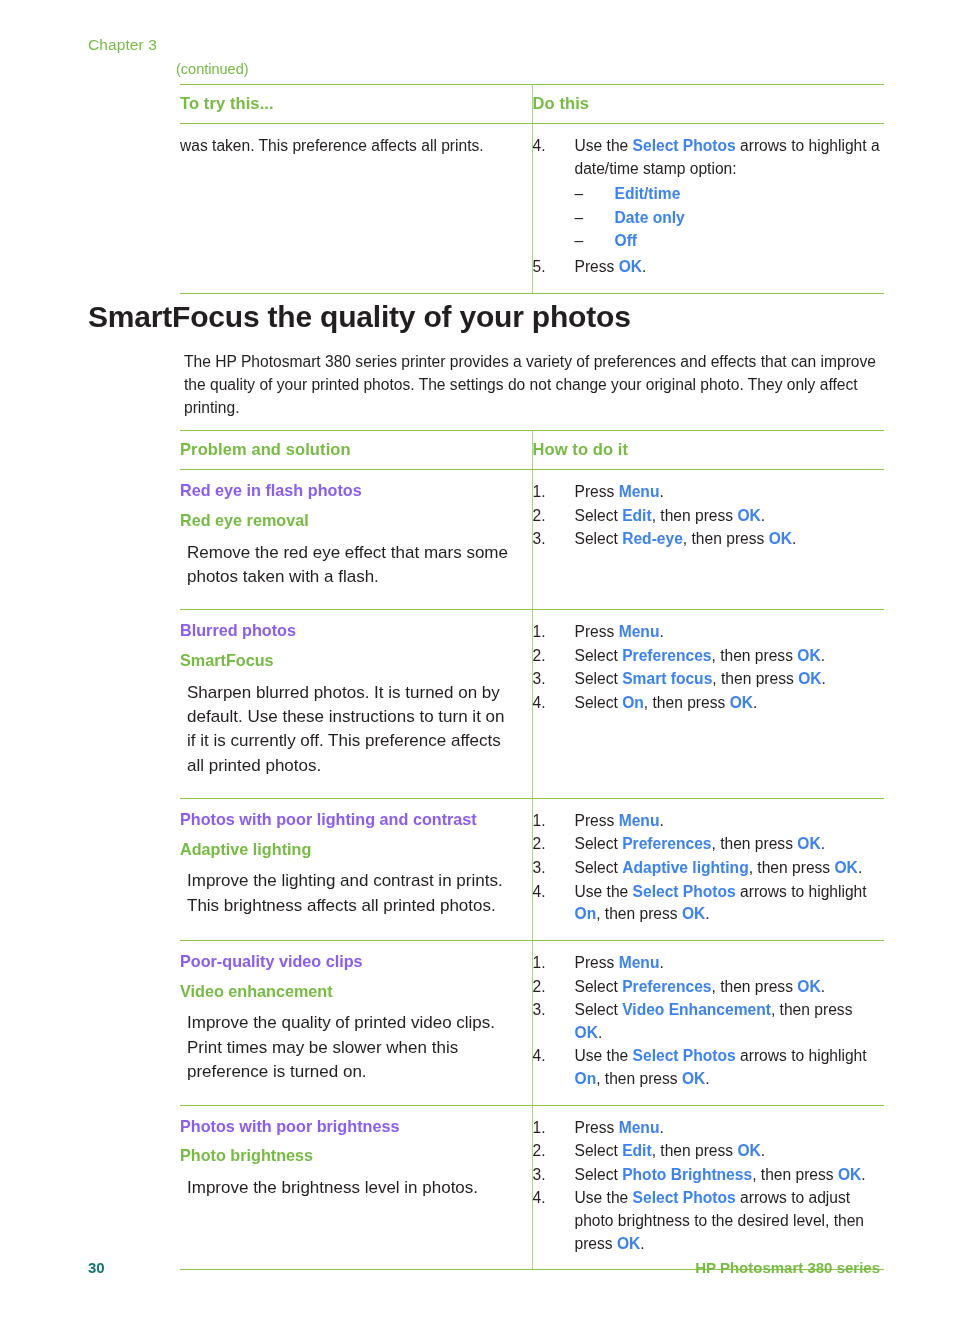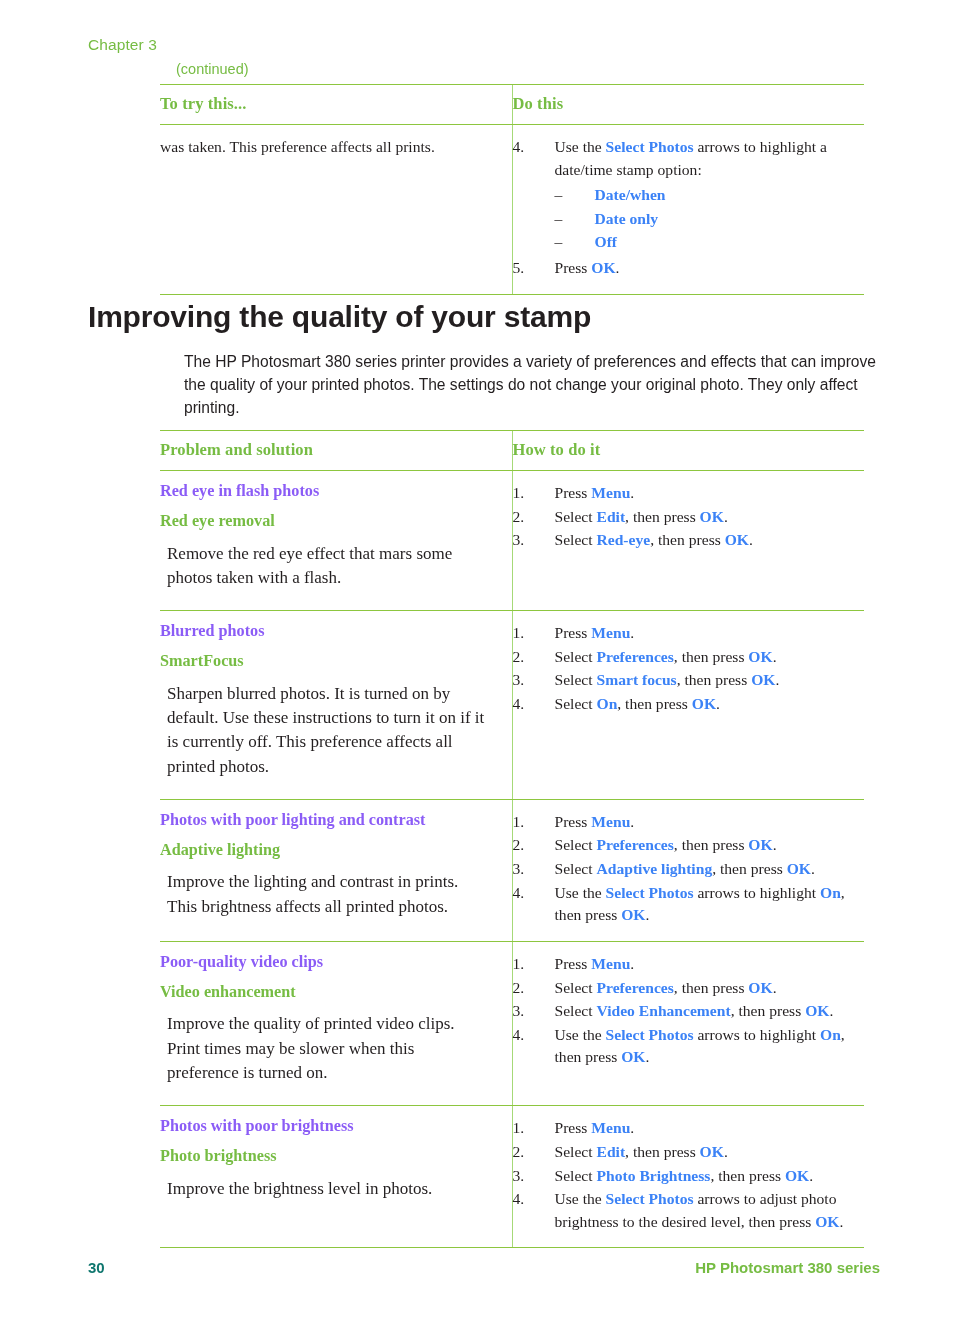--- a/index.html
+++ b/index.html
@@ -34,25 +34,24 @@
     position: absolute;
     left: 176px;
     top: 61px;
     font-size: 14.5px;
     color: #76bc43;
   }
 
   
   .doc-table {
     position: absolute;
-    left: 160px;
+    left: 180px;
     width: 704px;
     border-collapse: collapse;
     table-layout: fixed;
-    font-family: Liberation Serif, serif;
   }
   .doc-table col.c1 { width: 352px; }
   .doc-table col.c2 { width: 352px; }
 
   .doc-table th,
   .doc-table td {
     vertical-align: top;
     padding: 0;
     text-align: left;
     font-weight: normal;
@@ -227,32 +226,32 @@
       </tr>
     </thead>
     <tbody id="continued-body">
         <tr>
           <td class="col-left cellpad-l">
             <p class="plain-text">was taken. This preference affects all prints.</p>
           </td>
           <td class="col-right cellpad-r">
             <ol class="steps">
               <li><span class="num">4.</span><span>Use the </span><span class="kw">Select Photos</span><span> arrows to highlight a date/time stamp option:</span><ul class="dashes">
-                  <li><span class="dash">–</span><span class="kw">Date/when</span></li>
+                  <li><span class="dash">–</span><span class="kw">Edit/time</span></li>
                   <li><span class="dash">–</span><span class="kw">Date only</span></li>
                   <li><span class="dash">–</span><span class="kw">Off</span></li>
                 </ul></li>
               <li><span class="num">5.</span><span>Press </span><span class="kw">OK</span><span>.</span></li>
             </ol>
           </td>
         </tr>
       </tbody>
   </table>
 
-  <h1 class="section-heading">Improving the quality of your stamp</h1>
+  <h1 class="section-heading">SmartFocus the quality of your photos</h1>
   <p class="intro-para">The HP Photosmart 380 series printer provides a variety of preferences and effects that can improve the quality of your printed photos. The settings do not change your original photo. They only affect printing.</p>
 
   <table class="doc-table" id="table-quality" style="top:430px">
     <colgroup>
         <col class="c1">
         <col class="c2">
       </colgroup>
     <thead>
       <tr>
         <th class="cellpad-l">

